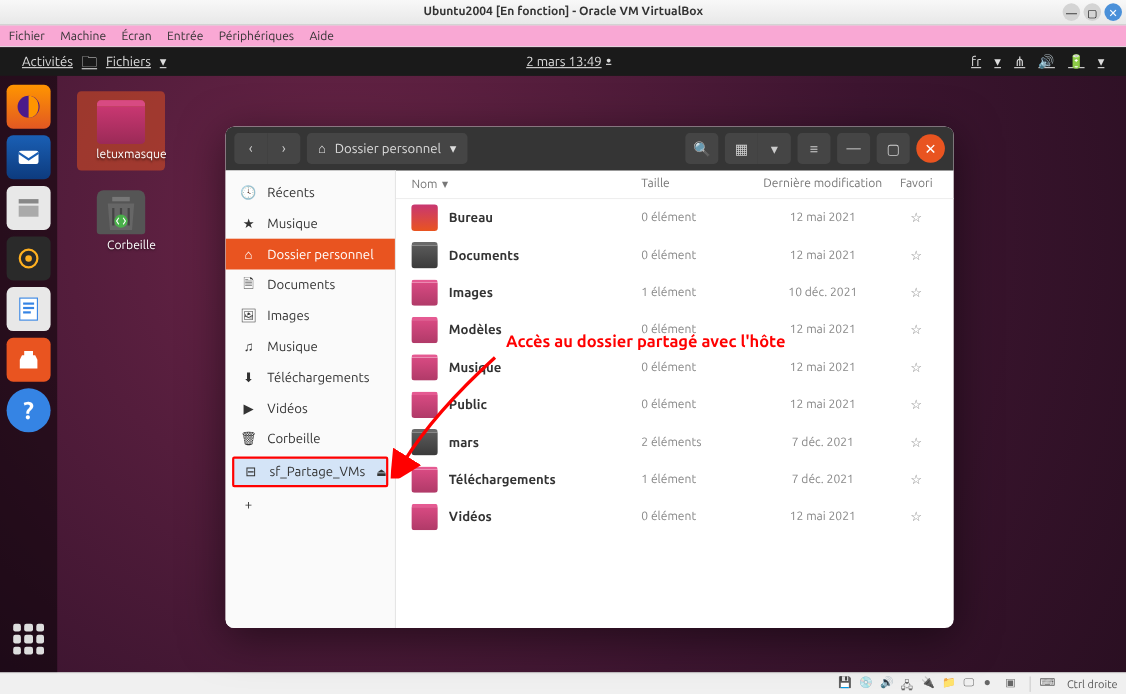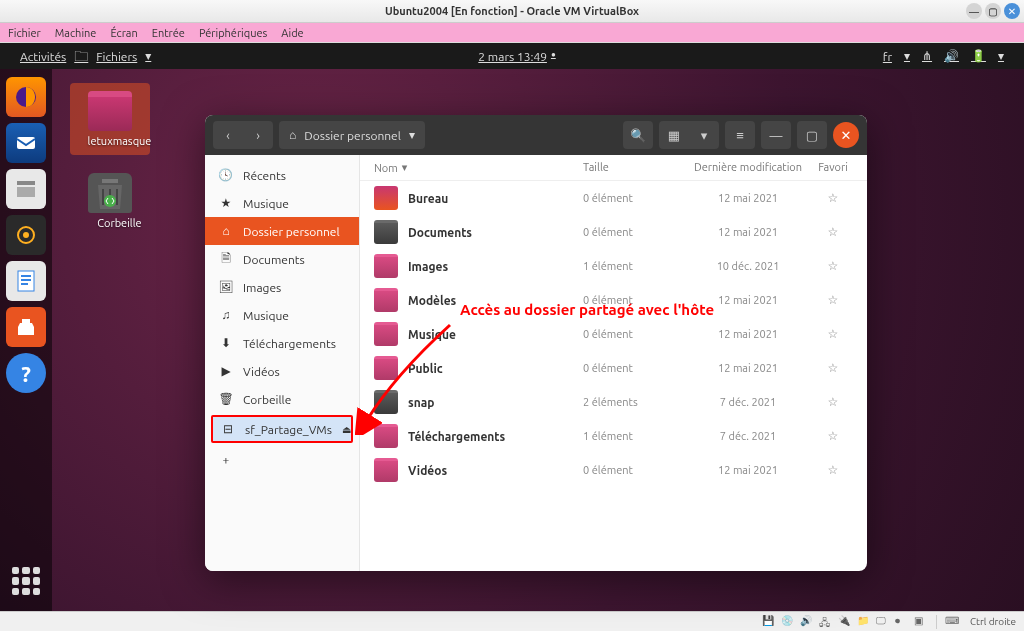--- a/index.html
+++ b/index.html
@@ -306,21 +306,21 @@
             </div>
             <div class="file-row">
               <div class="fr-icon fr-folder"></div>
               <div class="fr-name">Public</div>
               <div class="fr-size">0 élément</div>
               <div class="fr-date">12 mai 2021</div>
               <div class="fr-star">☆</div>
             </div>
             <div class="file-row">
               <div class="fr-icon fr-folder-dk"></div>
-              <div class="fr-name">snap</div>
+              <div class="fr-name">mars</div>
               <div class="fr-size">2 éléments</div>
               <div class="fr-date">7 déc. 2021</div>
               <div class="fr-star">☆</div>
             </div>
             <div class="file-row">
               <div class="fr-icon fr-folder"></div>
               <div class="fr-name">Téléchargements</div>
               <div class="fr-size">1 élément</div>
               <div class="fr-date">7 déc. 2021</div>
               <div class="fr-star">☆</div>

